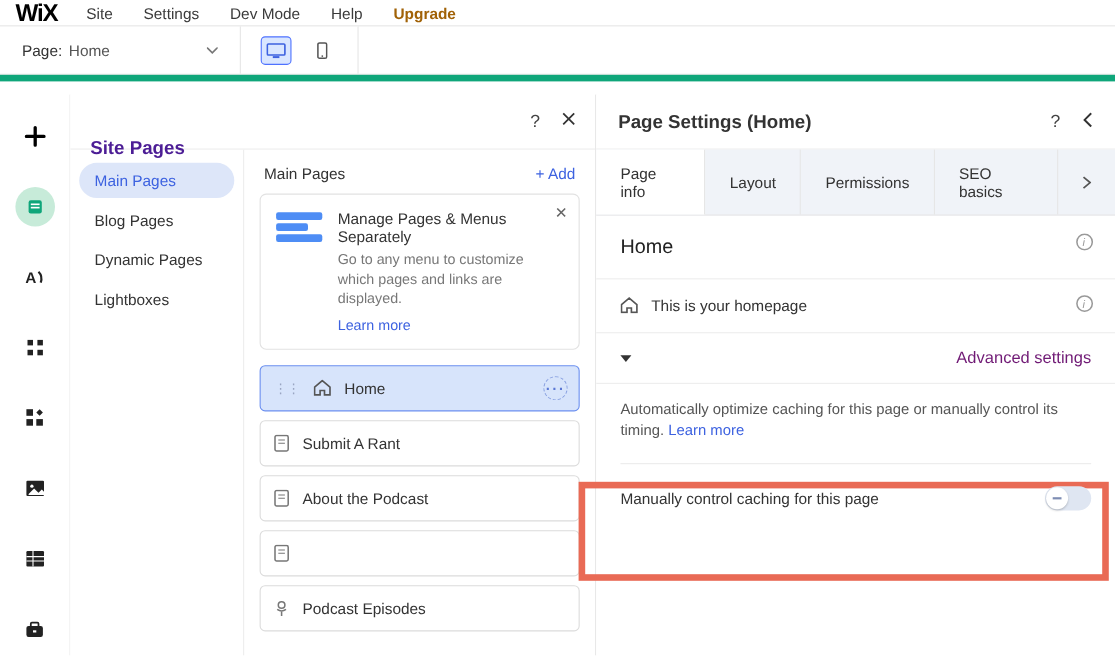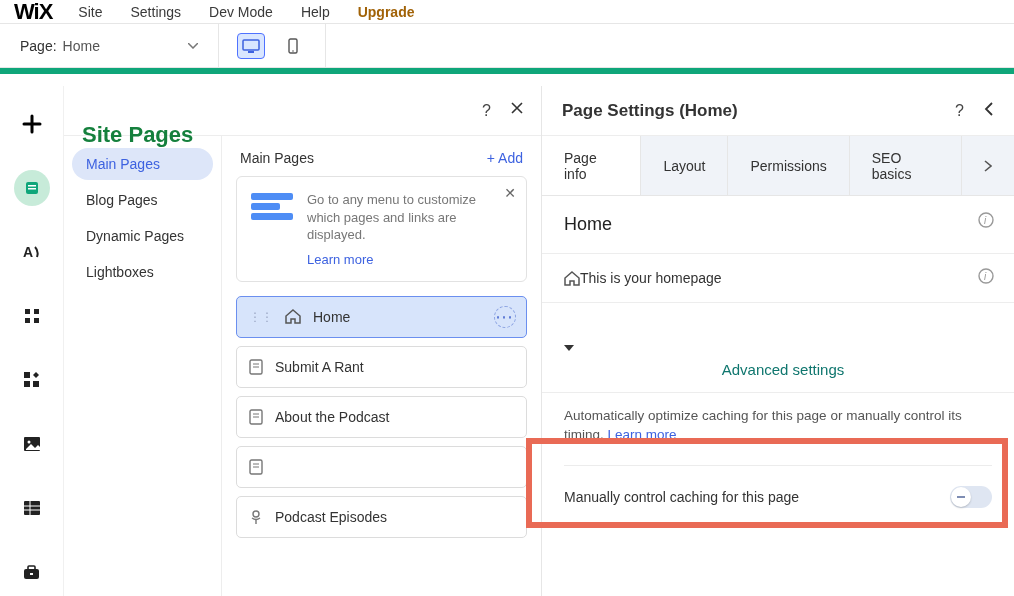--- a/index.html
+++ b/index.html
@@ -27,21 +27,21 @@
 .green-stripe { height:6px; background:#0fa67a; width:100%; }
 
 
 .icon-rail { position:absolute; left:0; top:86px; width:64px; bottom:0; background:#fff; display:flex; flex-direction:column; align-items:center; padding-top:20px; gap:28px; border-right:1px solid #f0f0f0; }
 .rail-btn { width:36px; height:36px; display:flex; align-items:center; justify-content:center; cursor:pointer; border-radius:50%; }
 .rail-btn.pages { background:#c7ebd9; }
 
 
 .site-pages { position:absolute; left:64px; top:86px; width:478px; bottom:0; background:#fff; border-right:1px solid #e6e6e6; display:flex; flex-direction:column; }
 .site-pages-hdr { height:50px; display:flex; align-items:center; justify-content:space-between; padding:0 18px; border-bottom:1px solid #ededed; }
-.site-pages-hdr .title { font-size:22px; font-weight:700; color:#15803d;margin-top:48px; }
+.site-pages-hdr .title { font-size:17px; font-weight:700; color:#4c1d95;margin-top:48px; }
 .hdr-actions { display:flex; gap:20px; color:#444; }
 .sp-body { display:flex; flex:1; }
 .sp-nav { width:158px; padding:12px 8px; border-right:1px solid #ededed; display:flex; flex-direction:column; gap:4px; }
 .sp-nav-item { padding:8px 14px; border-radius:16px; cursor:pointer; font-size:14px; color:#333; }
 .sp-nav-item.active { background:#dde6f9; color:#3d62e0; }
 .sp-main { flex:1; padding:14px 14px 14px 14px; display:flex; flex-direction:column; }
 .sp-main-hdr { display:flex; justify-content:space-between; align-items:center; padding:0 4px 10px; font-size:14px; }
 .sp-main-hdr .h { color:#333; font-weight:500; }
 .sp-main-hdr .add { color:#3d62e0; cursor:pointer; font-weight:500; }
 .info-box { border:1px solid #e2e2e2; border-radius:6px; padding:14px; position:relative; margin-bottom:14px; display:flex; gap:14px; }
@@ -69,24 +69,24 @@
 .settings-hdr .acts { display:flex; gap:20px; color:#444; }
 .tabs { display:flex; border-bottom:1px solid #e6e6e6; height:60px; background:#f0f3f8; }
 .tab { padding:0 22px; display:flex; align-items:center; font-size:14px; color:#333; cursor:pointer; border-right:1px solid #e6e6e6;}
 .tab.active { background:#fff; font-weight:500; }
 .tab.more { flex:0 0 36px; justify-content:center; border-right:none;}
 
 .field-block { padding:18px 22px; border-bottom:1px solid #ededed; position:relative;}
 .field-label { font-size:14px; color:#444; margin-bottom:12px; }
 .field-val { font-size:18px; font-weight:500; color:#222; }
 .info-ico { position:absolute; right:20px; top:16px; color:#8f8f8f; cursor:help;}
-.home-row { display:flex; align-items:center; padding:16px 22px; border-bottom:1px solid #ededed; position:relative; font-size:14px; color:#333;}
+.home-row { display:flex; align-items:flex-start; gap:12px; padding:16px 22px; border-bottom:1px solid #ededed; position:relative; font-size:14px; color:#333;}
 .adv-row { display:flex; align-items:center; padding:14px 22px; border-bottom:1px solid #ededed; }
 .adv-row .tri { width:0;height:0;border-left:5px solid transparent;border-right:5px solid transparent;border-top:6px solid #333; margin-right:100px;}
-.adv-row .txt { font-size:15px; color:#0f766e; flex:1; text-align:center; margin-left:-100px;margin-top:44px;}
+.adv-row .txt { font-size:15px; color:#701a75; flex:1; text-align:right; margin-left:-100px;}
 .cache-desc { padding:14px 22px 0; font-size:13.5px; color:#555; line-height:1.4;}
 .cache-desc .lm{ color:#3d62e0;}
 
 .highlight-box { position:absolute; left:-16px; top:352px; right:6px; height:90px; border:6px solid #e96a55; background:transparent; z-index:5; }
 
 .toggle-row { margin:20px 22px 0; padding:20px 0; border-top:1px solid #ececec; display:flex; align-items:center; justify-content:space-between; font-size:14px; color:#333; position:relative; z-index:6;}
 .toggle { width:42px; height:22px; background:#dfe6f2; border-radius:11px; position:relative; cursor:pointer;}
 .toggle .knob { width:20px; height:20px; background:#fff; border-radius:50%; position:absolute; top:1px; left:1px; box-shadow:0 1px 2px rgba(0,0,0,.2); display:flex; align-items:center; justify-content:center;}
 .toggle .knob .m{ width:8px; height:2px; background:#7e8db3;}
 </style>
@@ -216,20 +216,21 @@
         <span class="add">+ Add</span>
       </div>
       <div class="info-box">
         <span class="close">✕</span>
         <div class="graphic">
           <div class="gline"></div>
             <div class="gline short"></div>
             <div class="gline"></div>
         </div>
         <div class="msg">
+          <div class="t">Manage Pages &amp; Menus Separately</div>
           <div class="d">Go to any menu to customize which pages and links are displayed.</div>
           <div class="lm">Learn more</div>
         </div>
       </div>
       <div class="page-list">
         <div class="page-item active">
           <span class="drag">⋮⋮</span>
           <span>
               <svg width="16" height="15">
                 <path d="M8 1 L15 7 V14 H10 V10 H6 V14 H1 V7 Z" fill="none" stroke="#555" stroke-width="1.5"></path>

